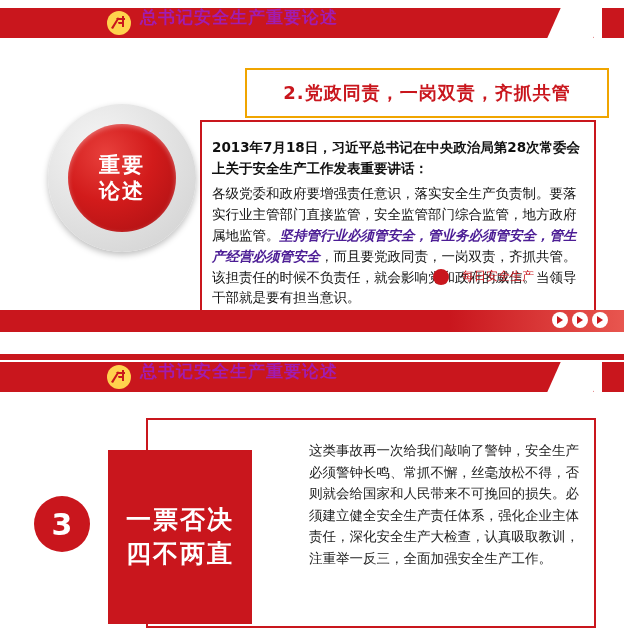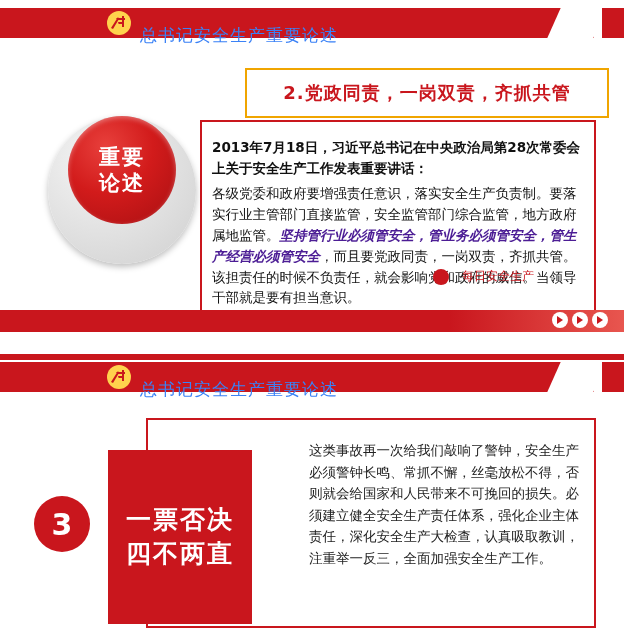--- a/index.html
+++ b/index.html
@@ -28,43 +28,43 @@
     position:absolute;right:24px;top:8px;width:46px;height:30px;background:#fff;
     transform:skewX(-24deg);
   }
   .hdr .red-right{
     position:absolute;right:0;top:8px;width:22px;height:30px;background:#c9161d;
   }
   .hdr .emblem{
     position:absolute;left:106px;top:10px;width:26px;height:26px;z-index:5;
   }
   .hdr .title{
-    position:absolute;left:140px;top:24px;z-index:5;
-    color:#3b82f6;font-size:17px;font-weight:normal;letter-spacing:1px;
+    position:absolute;left:140px;top:6px;z-index:5;
+    color:#a21caf;font-size:17px;font-weight:bold;letter-spacing:1px;
     font-family:"DejaVu Sans", sans-serif;
   }
 
   
   .headline{
     position:absolute;left:212px;top:68px;width:360px;height:46px;
     border:2px solid #f0a500;background:#fff;
     display:flex;align-items:center;justify-content:center;margin-left:33px;
   }
   .headline span{
     color:#c9161d;font-size:18px;font-weight:bold;letter-spacing:1px;
     font-family:"DejaVu Sans", sans-serif;
   }
 
   
   .seal-wrap{
-    position:absolute;left:48px;top:116px;width:148px;height:148px;
+    position:absolute;left:48px;top:104px;width:148px;height:148px;
     border-radius:50%;
     background:radial-gradient(circle at 35% 30%, #f5f5f5 0%, #e0e0e0 55%, #cfcfcf 100%);
     box-shadow:0 3px 6px rgba(0,0,0,.25);
-    display:flex;justify-content:center;
+    display:flex;align-items:center;justify-content:center;
   }
   .seal{
     width:108px;height:108px;border-radius:50%;
     background:radial-gradient(circle at 35% 28%, #e8403c 0%, #d21b1b 45%, #a80f12 100%);
     color:#fff;display:flex;flex-direction:column;align-items:center;justify-content:center;
     font-size:21px;font-weight:bold;line-height:1.25;letter-spacing:2px;
     font-family:"DejaVu Sans", sans-serif;
     box-shadow:inset 0 2px 5px rgba(255,255,255,.35);
   }
 

